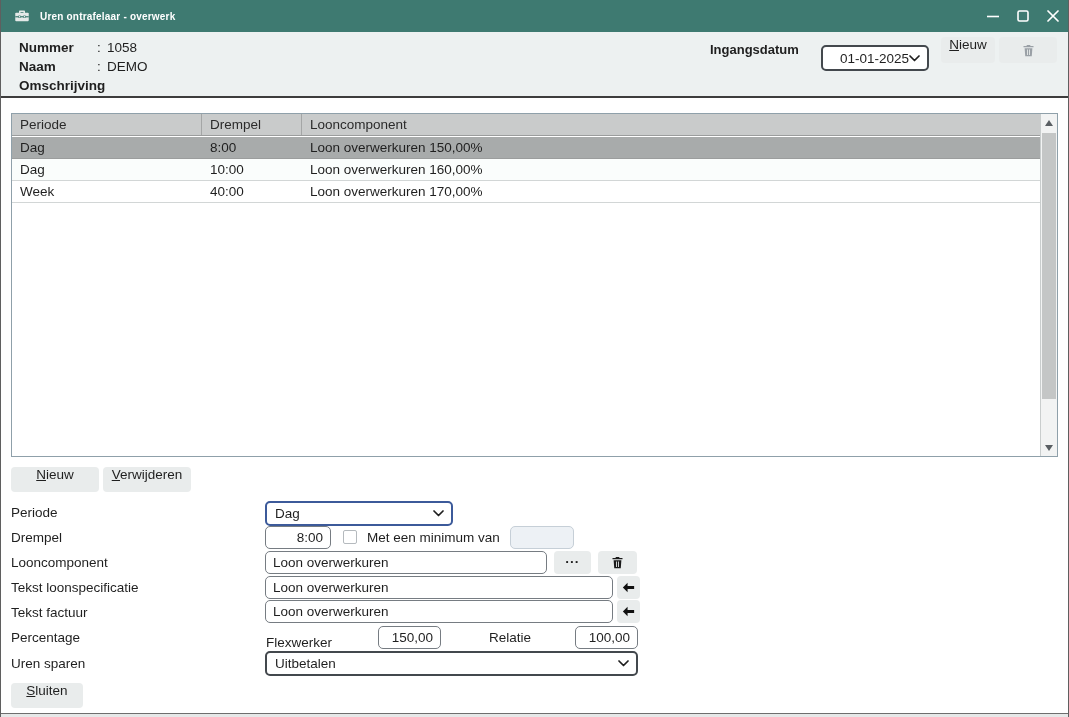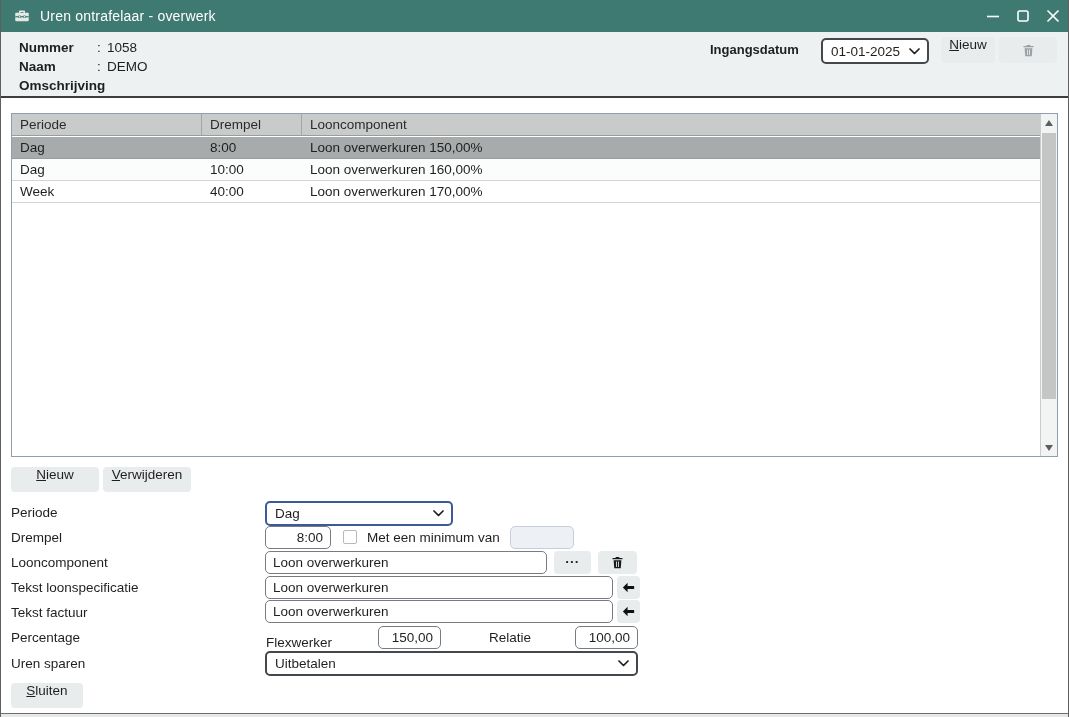--- a/index.html
+++ b/index.html
@@ -11,21 +11,21 @@
     border-left:1px solid #5f5f5f; border-right:1px solid #5f5f5f;
     overflow:hidden;
   }
 
   
   .titlebar {
     position:absolute; left:0; top:0; width:100%; height:32px;
     background:#3E7A71; display:flex; align-items:center;
   }
   .titlebar .app-icon { margin-left:12px; width:18px; height:18px; display:flex; align-items:center; }
-  .titlebar .title { margin-left:9px; color:#ffffff; font-weight:normal; font-size:14px; letter-spacing:.2px; }
+  .titlebar .title { margin-left:9px; color:#ffffff; font-weight:bold; font-size:10px; letter-spacing:.2px; }
   .win-controls { position:absolute; right:0; top:0; height:32px; display:flex; align-items:center; }
   .win-btn { width:30px; height:32px; display:flex; align-items:center; justify-content:center; cursor:pointer; }
 
   
   .header {
     position:absolute; left:0; top:32px; width:100%; height:66px;
     background:#EDF1F1; border-bottom:2px solid #3d3d3d;
   }
   .hfield { position:absolute; left:10px; font-size:13.5px; }
   .hfield .hlabel { position:absolute; left:0; top:0; width:86px; font-weight:bold; white-space:nowrap;padding-left:8px; }
@@ -149,21 +149,21 @@
       <span class="hcolon">:</span>
       <span class="hvalue">DEMO</span>
     </div>
     <div class="hfield" style="top:46px;">
       <span class="hlabel">Omschrijving</span>
       <span class="hcolon">:</span>
       <span class="hvalue"></span>
     </div>
 
     <span class="ingangsdatum-label" style="top:10px;">Ingangsdatum</span>
-    <div class="combo" style="left:820px; top:6px; width:108px; height:26px;">
+    <div class="combo" style="left:820px; top:13px; width:108px; height:26px;text-align:right;">
       <span class="combo-text">01-01-2025</span>
       <span class="chev">
         <svg width="11" height="7" viewBox="0 0 11 7">
             <path d="M1 1l4.5 4.5L10 1" fill="none" stroke="#1f1f1f" stroke-width="1.7" stroke-linecap="round" stroke-linejoin="round"></path>
           </svg>
       </span>
     </div>
     <button class="btn mnemonic" style="left:940px; top:5px; width:54px; height:26px;">
         <span>Nieuw</span>
       </button>

